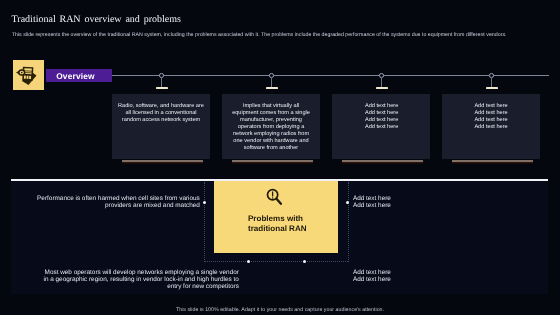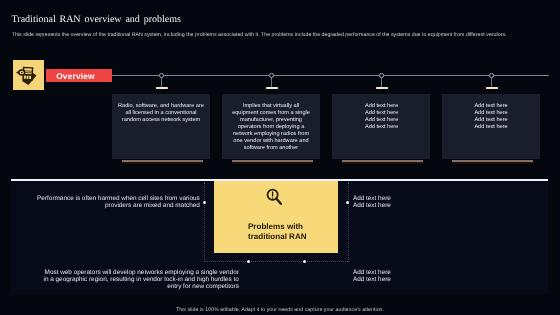--- a/index.html
+++ b/index.html
@@ -10,21 +10,21 @@
 
   
   #title{position:absolute;left:11.6px;top:12px;font-family:"Liberation Serif",serif;
          font-size:10px;line-height:16.5px;color:#f2f4fa;word-spacing:1.3px;white-space:nowrap;}
   #subtitle{position:absolute;left:11.75px;top:32.3px;font-size:5.27px;line-height:6px;
             color:#cdd1df;white-space:nowrap;}
 
   
   #ovIcon{position:absolute;left:13.4px;top:60px;width:30.5px;height:30px;background:#f6d57a;}
   #ovIcon svg{position:absolute;left:3px;top:4px;}
-  #ovLabel{position:absolute;left:46px;top:69px;width:65.5px;height:13px;background:#ef4444;text-align:right;}
+  #ovLabel{position:absolute;left:46px;top:69px;width:65.5px;height:13px;background:#4c1d95;text-align:right;}
   #ovLabel span{position:absolute;left:10.2px;top:3.2px;font-size:8.4px;line-height:9px;
                 font-weight:bold;color:#fff;letter-spacing:0.15px;}
 
   
   #rail{position:absolute;left:112px;top:75.2px;width:437px;height:0.9px;background:#7d8399;}
   .node{position:absolute;}
   .node .circ{position:absolute;left:-2.1px;top:-2.1px;width:2.5px;height:2.5px;
               border:0.85px solid #9ba1b5;border-radius:50%;background:#080a18;}
   .node .stem{position:absolute;left:-0.5px;top:2px;width:1px;height:10px;background:#6d7389;}
   .node .dash{position:absolute;left:-6px;top:11.7px;width:12px;height:1.9px;background:#f2ead0;
@@ -43,21 +43,21 @@
 
   .dline{position:absolute;background:transparent;}
   .dline.v{width:0;border-left:0.7px dotted #3e4662;}
   .dline.h{height:0;border-top:0.7px dotted #3e4662;}
   .dot{position:absolute;width:3.4px;height:3.4px;border-radius:50%;background:#f3f5fa;}
 
   #yellowBox{position:absolute;left:214.2px;top:181.2px;width:123.7px;height:71.7px;background:#f8d979;}
   #yellowBox .mg{position:absolute;left:49.7px;top:4.9px;}
   #yellowBox .cap{position:absolute;left:33.8px;top:32.7px;width:90px;text-align:left;
                   font-size:8.05px;line-height:10.3px;font-weight:bold;color:#1d1808;
-                  white-space:pre;margin-top:8px;}
+                  white-space:pre;}
 
   .bodytext{position:absolute;color:#e2e5ee;font-size:6.4px;line-height:7.1px;white-space:pre;}
   #txtL1{left:0px;top:195.4px;width:199.8px;text-align:right;}
   #txtL2{left:0px;top:268.7px;width:238.9px;text-align:right;}
   #txtR1{left:352.9px;top:195.4px;text-align:left;}
   #txtR2{left:352.9px;top:268.7px;text-align:left;}
 
   #footer{position:absolute;left:0;top:307.4px;width:560px;text-align:center;
           font-size:5.3px;line-height:7px;color:#bcc0ce;}
 </style>

